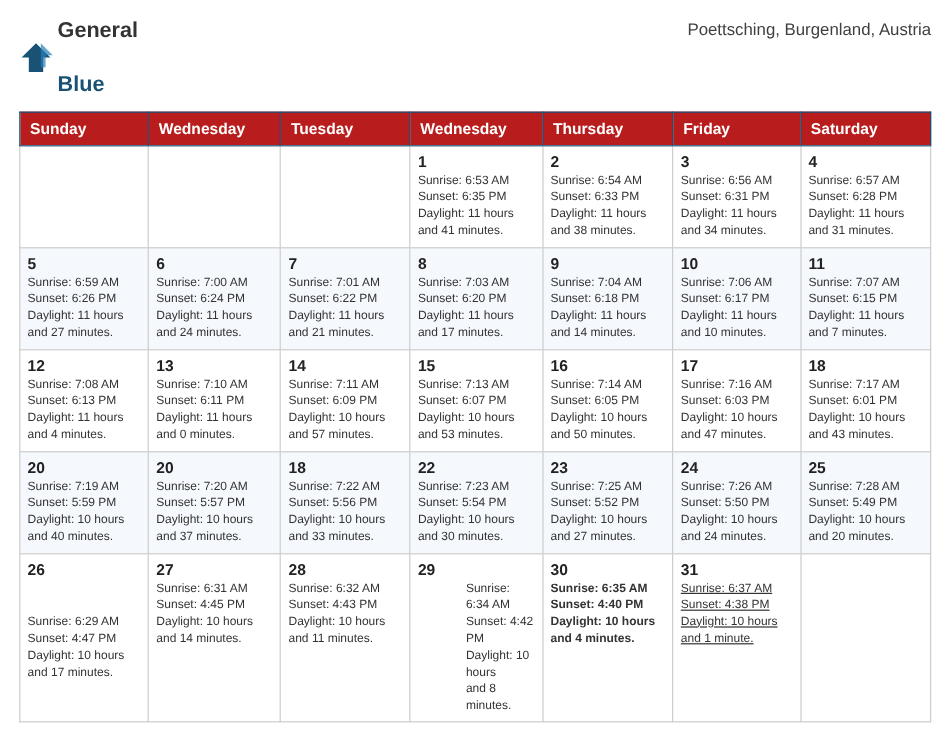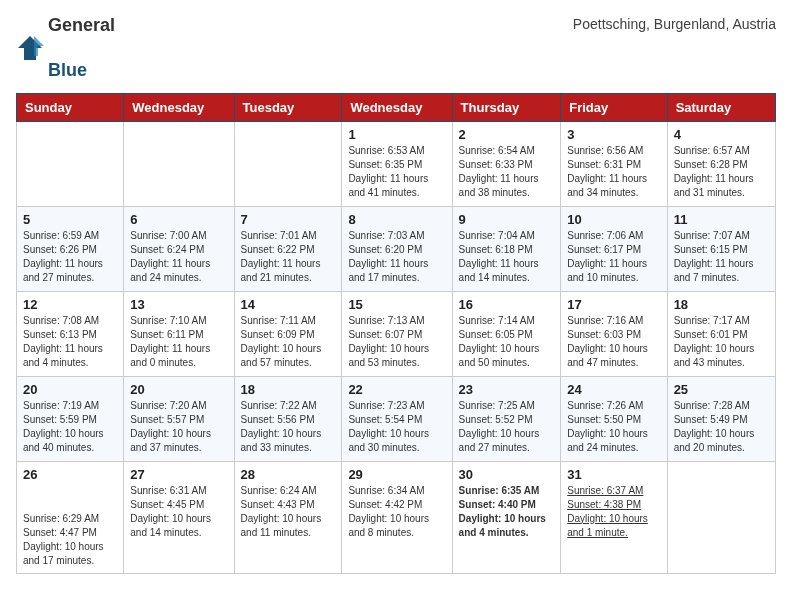--- a/index.html
+++ b/index.html
@@ -323,28 +323,28 @@
         </td>
         <td>
           <div class="day-number">27</div>
           <div class="day-info" style="white-space: pre-line;">Sunrise: 6:31 AM
 Sunset: 4:45 PM
 Daylight: 10 hours
 and 14 minutes.</div>
         </td>
         <td>
           <div class="day-number">28</div>
-          <div class="day-info" style="white-space: pre-line;">Sunrise: 6:24 AM
+          <div class="day-info" style="white-space: pre-line;">Sunrise: 6:32 AM
 Sunset: 4:43 PM
 Daylight: 10 hours
 and 11 minutes.</div>
         </td>
         <td>
           <div class="day-number">29</div>
-          <div class="day-info" style="white-space: pre-line;">Sunrise: 6:34 AM
+          <div class="day-info" style="white-space: pre-line; margin-left: 40px;">Sunrise: 6:34 AM
 Sunset: 4:42 PM
 Daylight: 10 hours
 and 8 minutes.</div>
         </td>
         <td>
           <div class="day-number">30</div>
           <div class="day-info" style="white-space: pre-line; font-weight: bold;">Sunrise: 6:35 AM
 Sunset: 4:40 PM
 Daylight: 10 hours
 and 4 minutes.</div>

